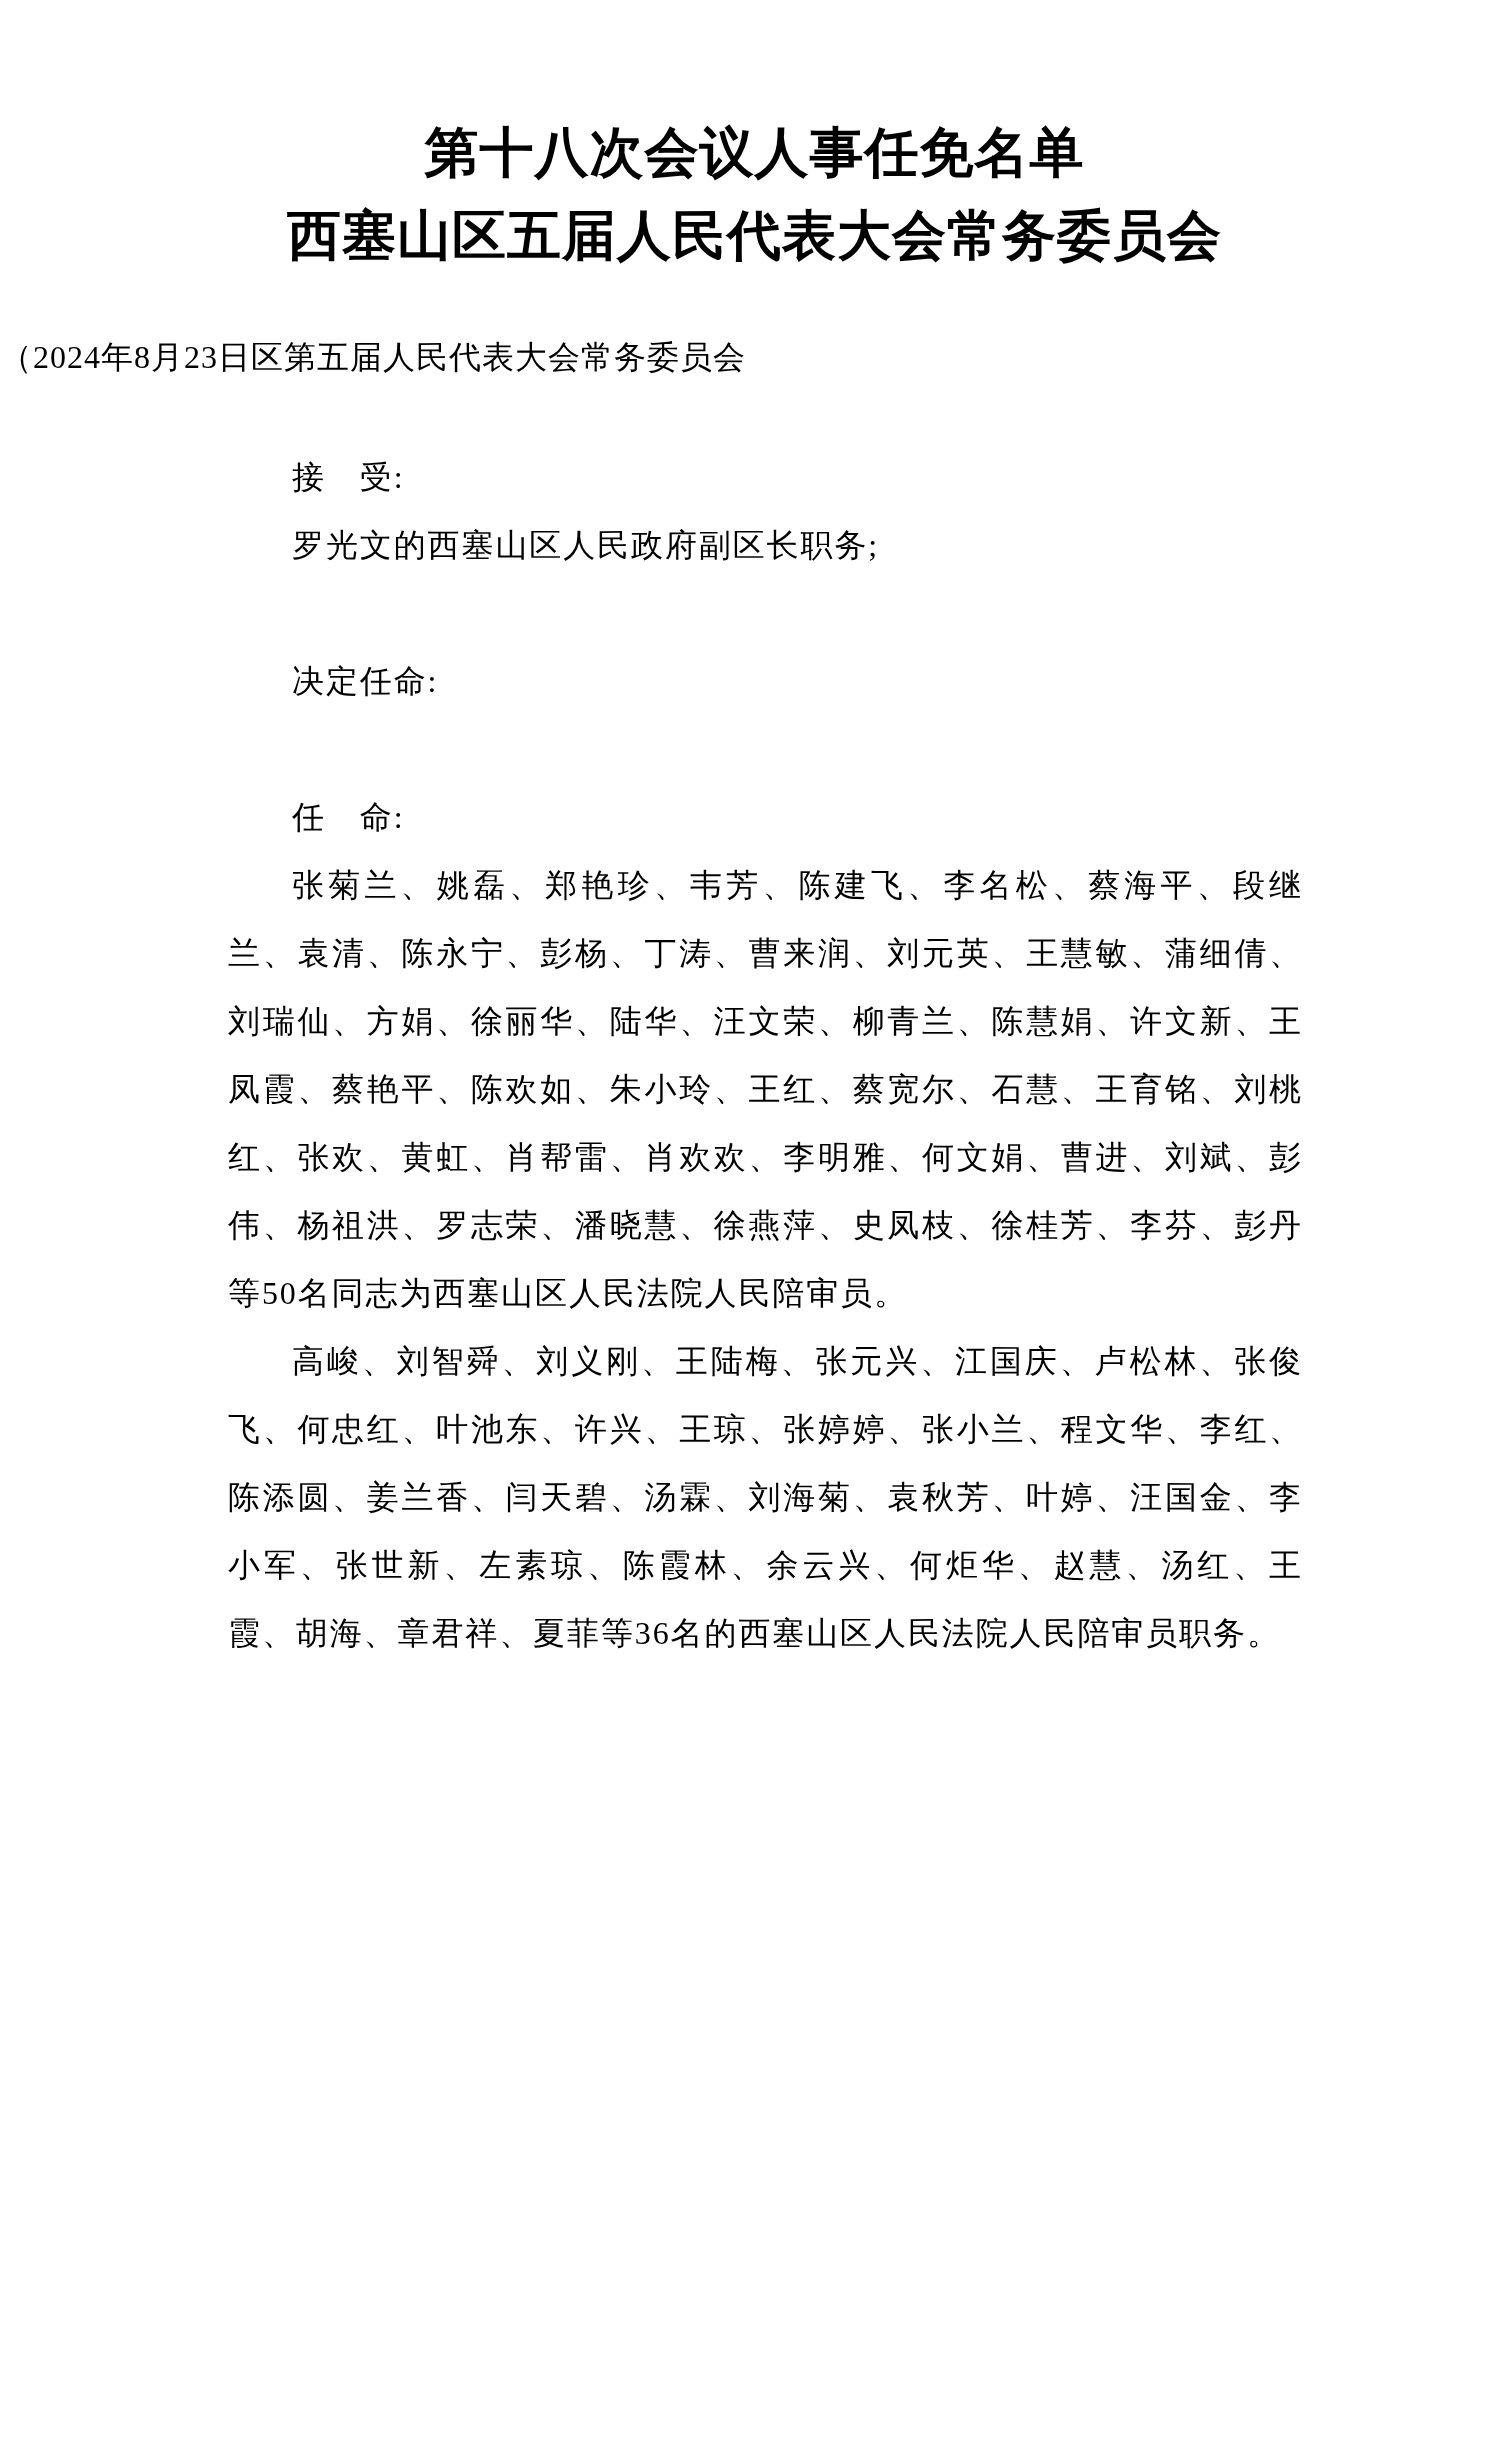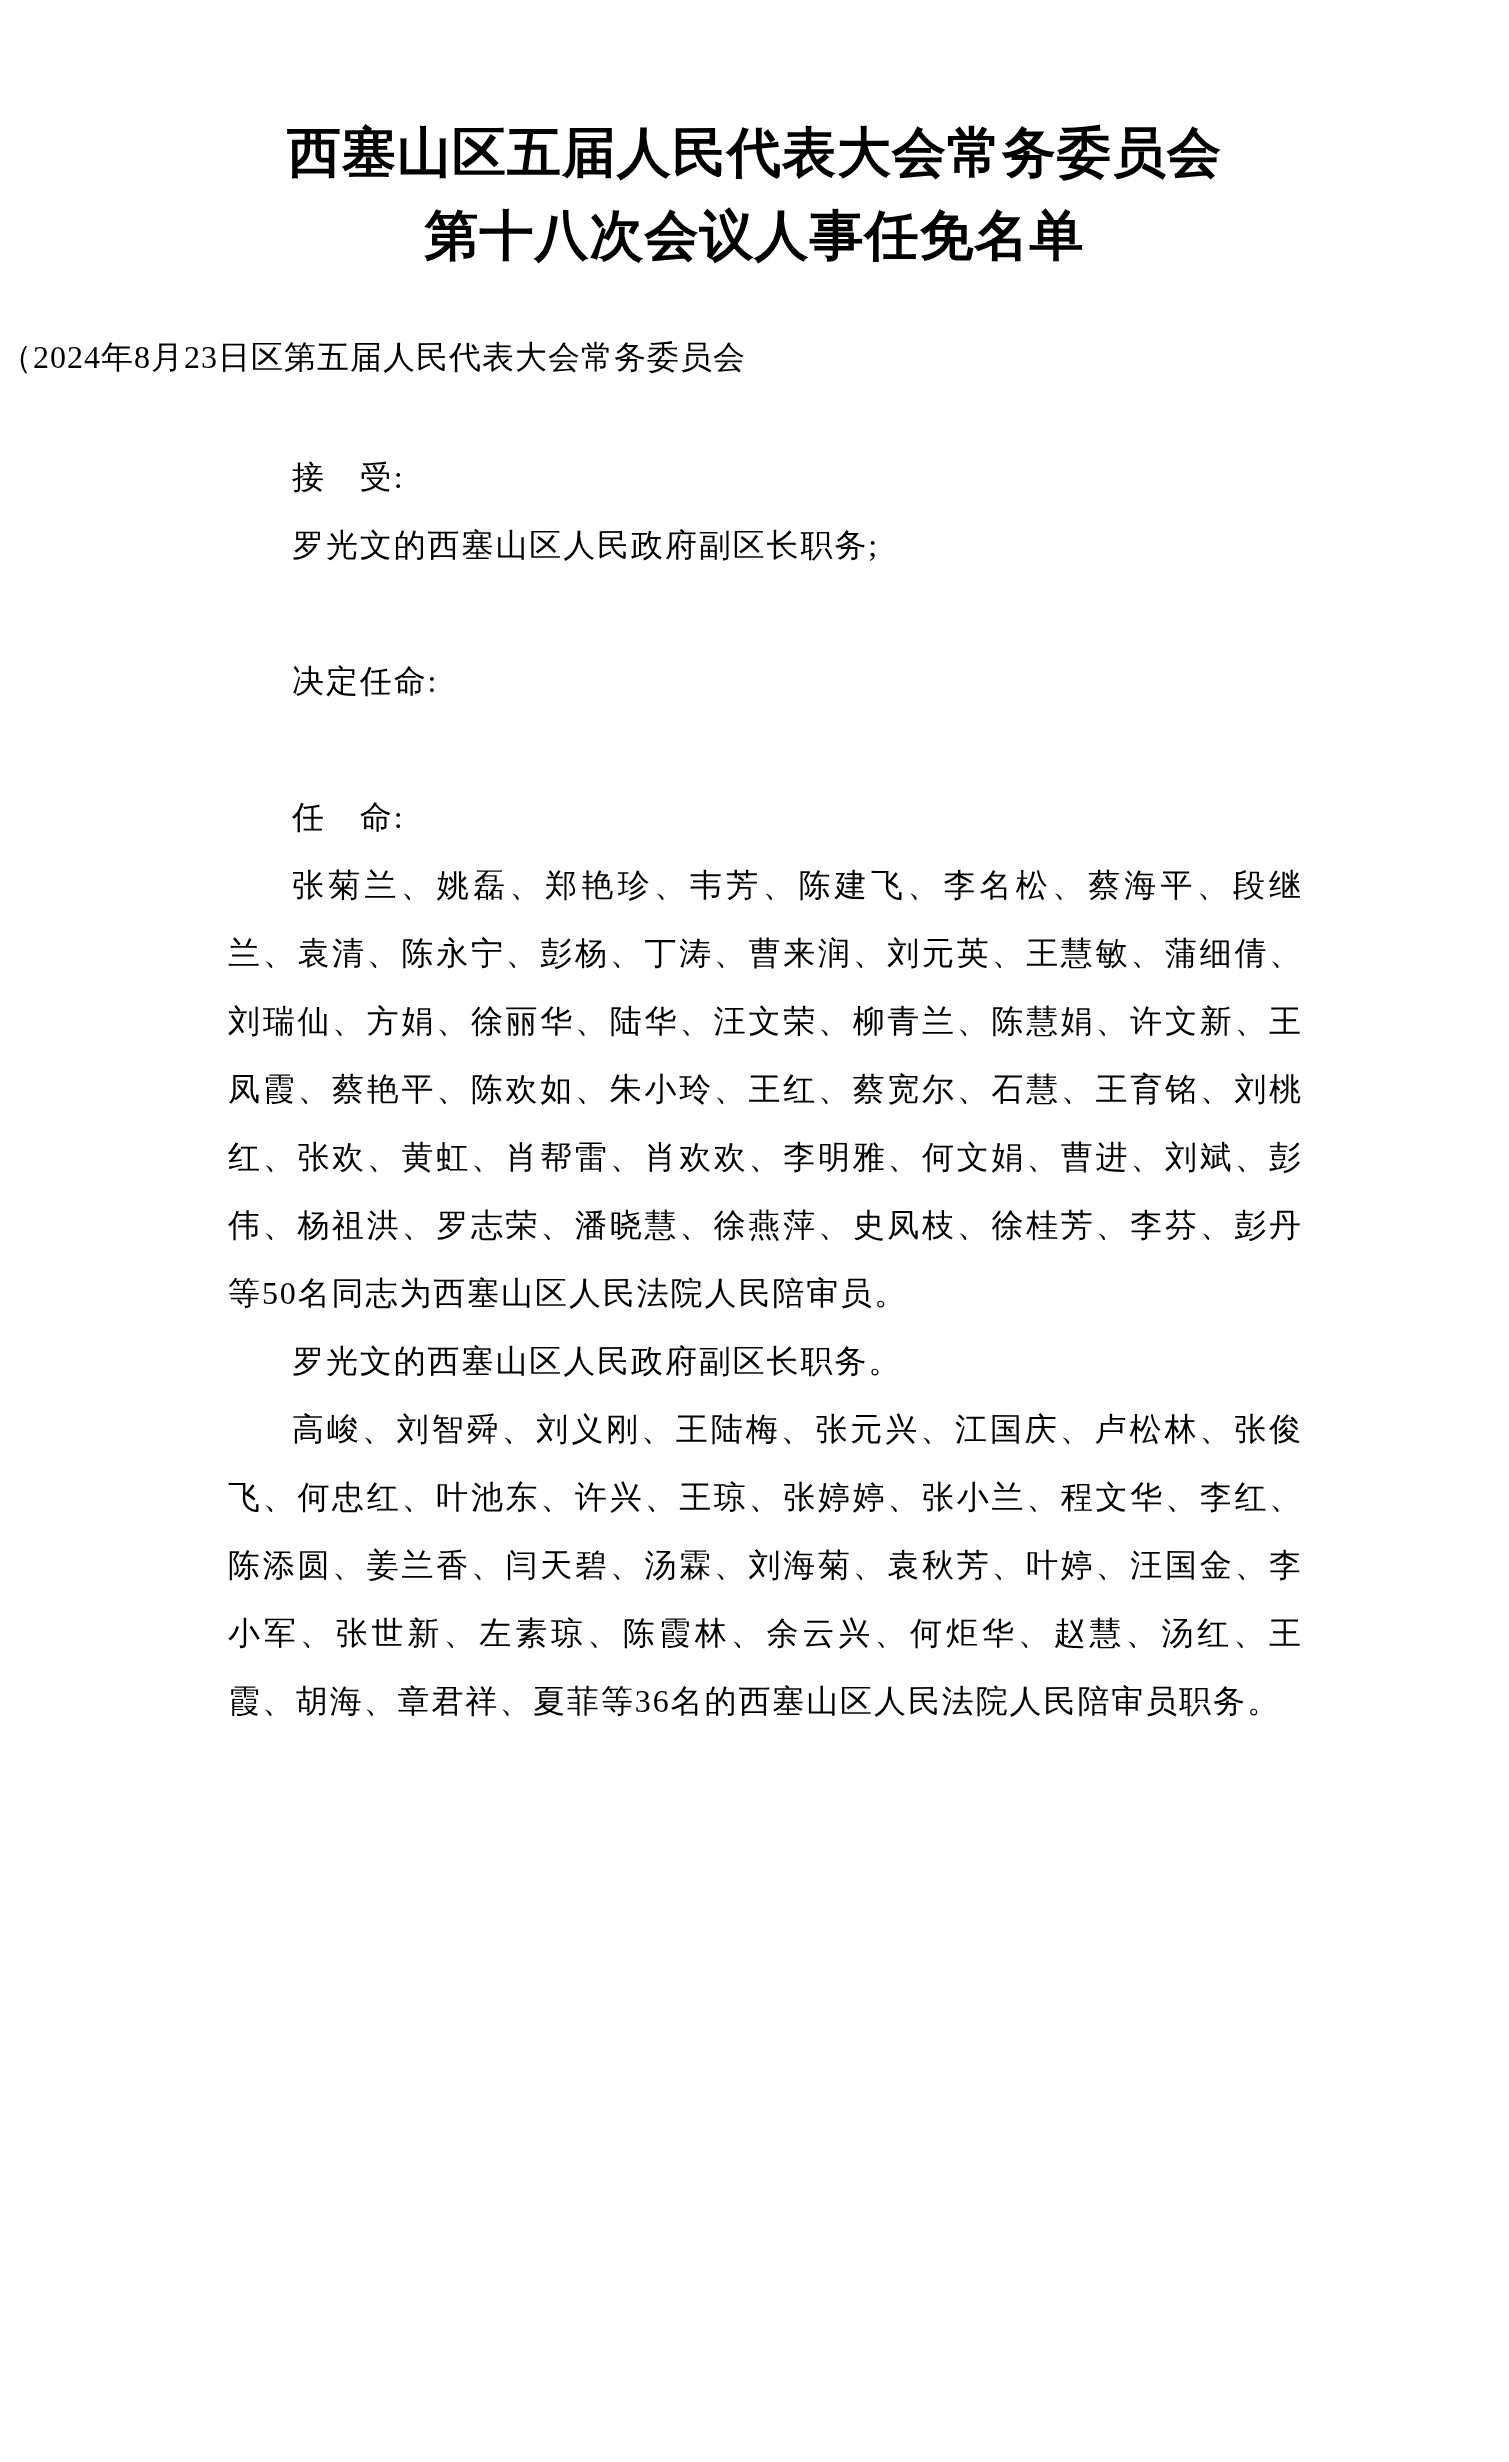--- a/index.html
+++ b/index.html
@@ -51,32 +51,31 @@
   }
   .content p.gap { margin-top: 68px; }
   .content p.biggap { margin-top: 91px; }
 </style>
 </head>
 <body>
 
 <div class="page">
 
   <h1 class="title">
+    <span class="tline">第十八次会议人事任免名单</span>
     <span class="tline">西塞山区五届人民代表大会常务委员会</span>
-    <span class="tline">第十八次会议人事任免名单</span>
   </h1>
 
   <div class="subtitle">
     <span class="sline">（2024年8月23日区第五届人民代表大会常务委员会</span>
   </div>
 
   <div class="content">
     <p>接　受:</p>
     <p>罗光文的西塞山区人民政府副区长职务;</p>
     <p class="gap">决定任命:</p>
     <p class="gap">任　命:</p>
     <p>张菊兰、姚磊、郑艳珍、韦芳、陈建飞、李名松、蔡海平、段继兰、袁清、陈永宁、彭杨、丁涛、曹来润、刘元英、王慧敏、蒲细倩、刘瑞仙、方娟、徐丽华、陆华、汪文荣、柳青兰、陈慧娟、许文新、王凤霞、蔡艳平、陈欢如、朱小玲、王红、蔡宽尔、石慧、王育铭、刘桃红、张欢、黄虹、肖帮雷、肖欢欢、李明雅、何文娟、曹进、刘斌、彭伟、杨祖洪、罗志荣、潘晓慧、徐燕萍、史凤枝、徐桂芳、李芬、彭丹等50名同志为西塞山区人民法院人民陪审员。</p>
-    <p>罗光文的西塞山区人民政府副区长职务。</p>
     <p>高峻、刘智舜、刘义刚、王陆梅、张元兴、江国庆、卢松林、张俊飞、何忠红、叶池东、许兴、王琼、张婷婷、张小兰、程文华、李红、陈添圆、姜兰香、闫天碧、汤霖、刘海菊、袁秋芳、叶婷、汪国金、李小军、张世新、左素琼、陈霞林、余云兴、何炬华、赵慧、汤红、王霞、胡海、章君祥、夏菲等36名的西塞山区人民法院人民陪审员职务。</p>
   </div>
 
 </div>
 
 
 </body></html>

